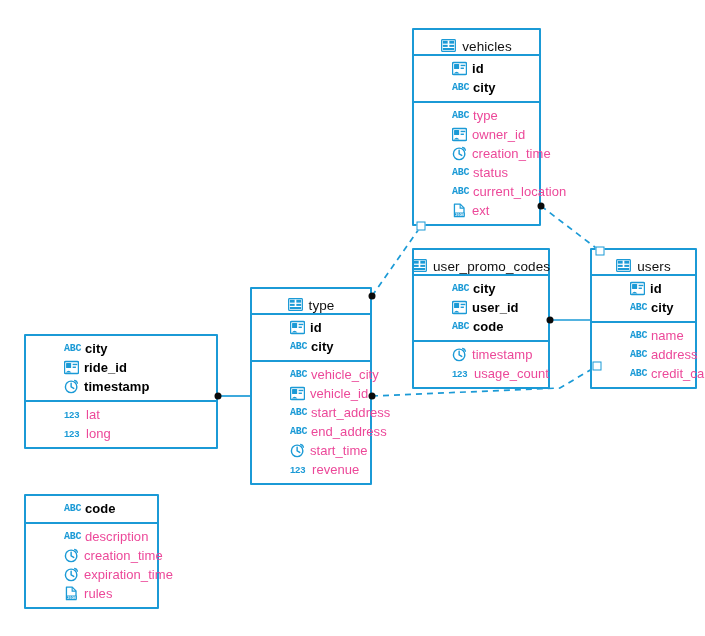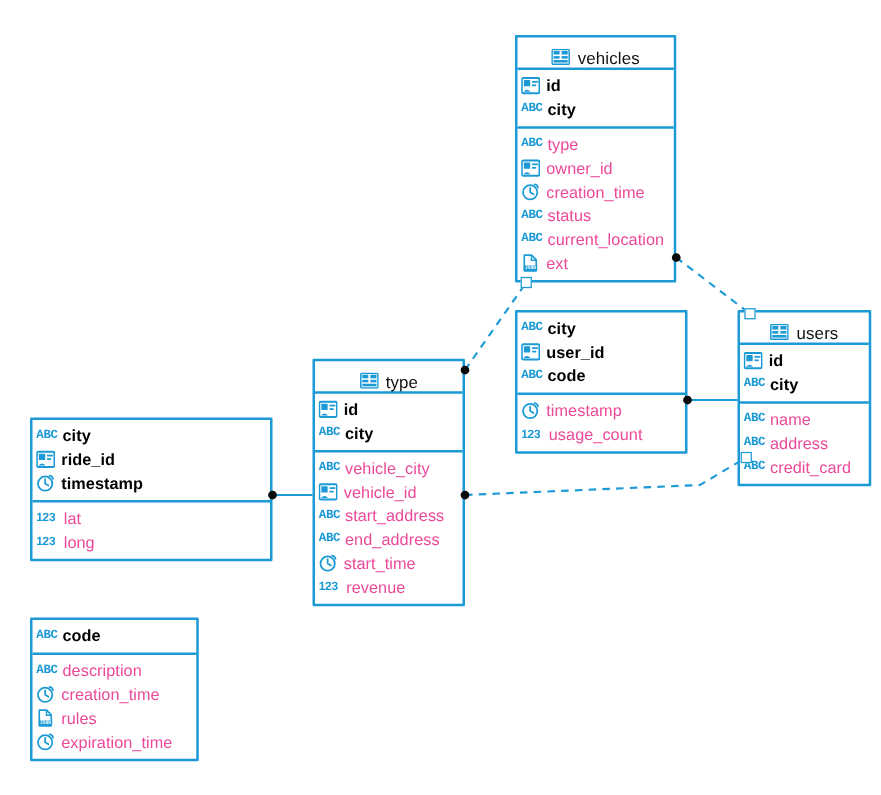--- a/index.html
+++ b/index.html
@@ -57,23 +57,24 @@
     box-sizing: border-box;
   }
   .col-group.pk {
     border-bottom: 2px solid #1b9ad6;
   }
   .col-row {
     display: flex;
     align-items: center;
     gap: 5px;
     height: 19px;
-    padding-left: 3px;
+    padding-left: 18px;
     box-sizing: border-box;
     white-space: nowrap;
+    margin-left: 20px;
   }
   .col-label {
     font-size: 13px;
     color: #ec4899;
     letter-spacing: 0.05px;
   }
   .col-row.bold .col-label {
     font-weight: bold;
     color: #000000;
   }
@@ -214,20 +215,33 @@
     <path d="M8.7 1.4 v4.1 h4.0" fill="none" stroke="#1b9ad6" stroke-width="1.2"></path>
     <rect x="2.2" y="10.0" width="11.4" height="4.2" rx="0.6" fill="#1b9ad6"></rect>
     <text x="7.9" y="13.4" font-size="3.9" font-family="DejaVu Sans Mono, monospace" fill="#ffffff" text-anchor="middle" font-weight="bold">JSON</text>
   </svg>
           </span>
           <span class="col-label">ext</span>
         </div>
       </div>
     </div>
     <div class="table-box" style="left: 412px; top: 248px; width: 138px;">
+      <div class="tbl-header">
+        <span class="ic">
+          <svg width="15" height="13" viewBox="0 0 16 14">
+    <rect x="0.6" y="0.6" width="14.8" height="12.8" rx="1" fill="none" stroke="#1b9ad6" stroke-width="1.3"></rect>
+    <rect x="1.9" y="1.9" width="5.2" height="3.1" fill="#1b9ad6"></rect>
+    <rect x="8.9" y="1.9" width="5.2" height="3.1" fill="#1b9ad6"></rect>
+    <rect x="1.9" y="6.3" width="5.2" height="2.2" fill="#1b9ad6"></rect>
+    <rect x="8.9" y="6.3" width="5.2" height="2.2" fill="#1b9ad6"></rect>
+    <rect x="1.9" y="9.7" width="12.2" height="2.2" fill="#1b9ad6"></rect>
+  </svg>
+        </span>
+        <span class="tbl-name">user_promo_codes</span>
+      </div>
       <div class="col-group pk">
         <div class="col-row bold">
           <span class="ic-abc">ABC</span>
           <span class="col-label">city</span>
         </div>
         <div class="col-row bold">
           <span class="ic">
             <svg width="15" height="15" viewBox="0 0 16 16">
     <rect x="0.5" y="1.5" width="15" height="13" rx="1.3" fill="none" stroke="#1b9ad6" stroke-width="1.6"></rect>
     <rect x="2.2" y="3.2" width="5.4" height="5.4" rx="0.6" fill="#1b9ad6"></rect>
@@ -438,37 +452,37 @@
     <circle cx="7.6" cy="8.4" r="6.1" fill="none" stroke="#1b9ad6" stroke-width="1.5"></circle>
     <path d="M7.6 4.5 L7.6 8.4 L10.4 10.1" fill="none" stroke="#1b9ad6" stroke-width="1.5" stroke-linecap="round"></path>
     <path d="M11.4 1.6 q2.5 0.4 2.9 2.9" fill="none" stroke="#1b9ad6" stroke-width="1.4" stroke-linecap="round"></path>
   </svg>
           </span>
           <span class="col-label">creation_time</span>
         </div>
         <div class="col-row">
           <span class="ic">
             <svg width="15" height="15" viewBox="0 0 16 16">
+    <circle cx="7.6" cy="8.4" r="6.1" fill="none" stroke="#1b9ad6" stroke-width="1.5"></circle>
+    <path d="M7.6 4.5 L7.6 8.4 L10.4 10.1" fill="none" stroke="#1b9ad6" stroke-width="1.5" stroke-linecap="round"></path>
+    <path d="M11.4 1.6 q2.5 0.4 2.9 2.9" fill="none" stroke="#1b9ad6" stroke-width="1.4" stroke-linecap="round"></path>
+  </svg>
+          </span>
+          <span class="col-label">expiration_time</span>
+        </div>
+        <div class="col-row">
+          <span class="ic">
+            <svg width="15" height="15" viewBox="0 0 16 16">
     <path d="M2.6 1.2 h6.2 l4 4 v9.4 h-10.2 Z" fill="none" stroke="#1b9ad6" stroke-width="1.4" stroke-linejoin="round"></path>
     <path d="M8.7 1.4 v4.1 h4.0" fill="none" stroke="#1b9ad6" stroke-width="1.2"></path>
     <rect x="2.2" y="10.0" width="11.4" height="4.2" rx="0.6" fill="#1b9ad6"></rect>
     <text x="7.9" y="13.4" font-size="3.9" font-family="DejaVu Sans Mono, monospace" fill="#ffffff" text-anchor="middle" font-weight="bold">JSON</text>
   </svg>
           </span>
           <span class="col-label">rules</span>
-        </div>
-        <div class="col-row">
-          <span class="ic">
-            <svg width="15" height="15" viewBox="0 0 16 16">
-    <circle cx="7.6" cy="8.4" r="6.1" fill="none" stroke="#1b9ad6" stroke-width="1.5"></circle>
-    <path d="M7.6 4.5 L7.6 8.4 L10.4 10.1" fill="none" stroke="#1b9ad6" stroke-width="1.5" stroke-linecap="round"></path>
-    <path d="M11.4 1.6 q2.5 0.4 2.9 2.9" fill="none" stroke="#1b9ad6" stroke-width="1.4" stroke-linecap="round"></path>
-  </svg>
-          </span>
-          <span class="col-label">expiration_time</span>
         </div>
       </div>
     </div>
     <div class="dot" style="left: 541px; top: 206px;"></div>
     <div class="sq" style="left: 600px; top: 251px;"></div>
     <div class="dot" style="left: 372px; top: 296px;"></div>
     <div class="sq" style="left: 421px; top: 226px;"></div>
     <div class="dot" style="left: 372px; top: 396px;"></div>
     <div class="sq" style="left: 597px; top: 366px;"></div>
     <div class="dot" style="left: 218px; top: 396px;"></div>

